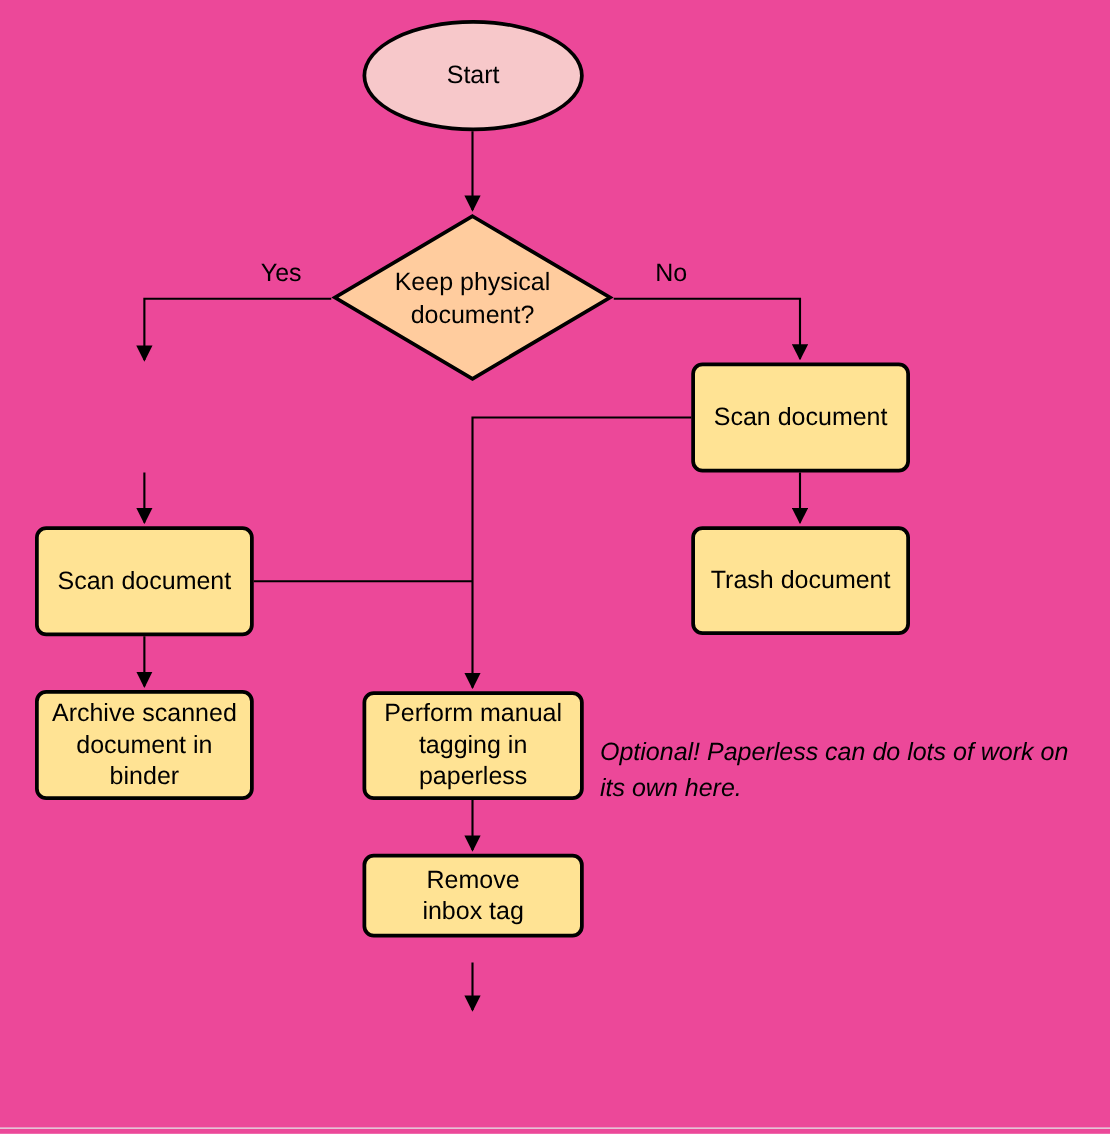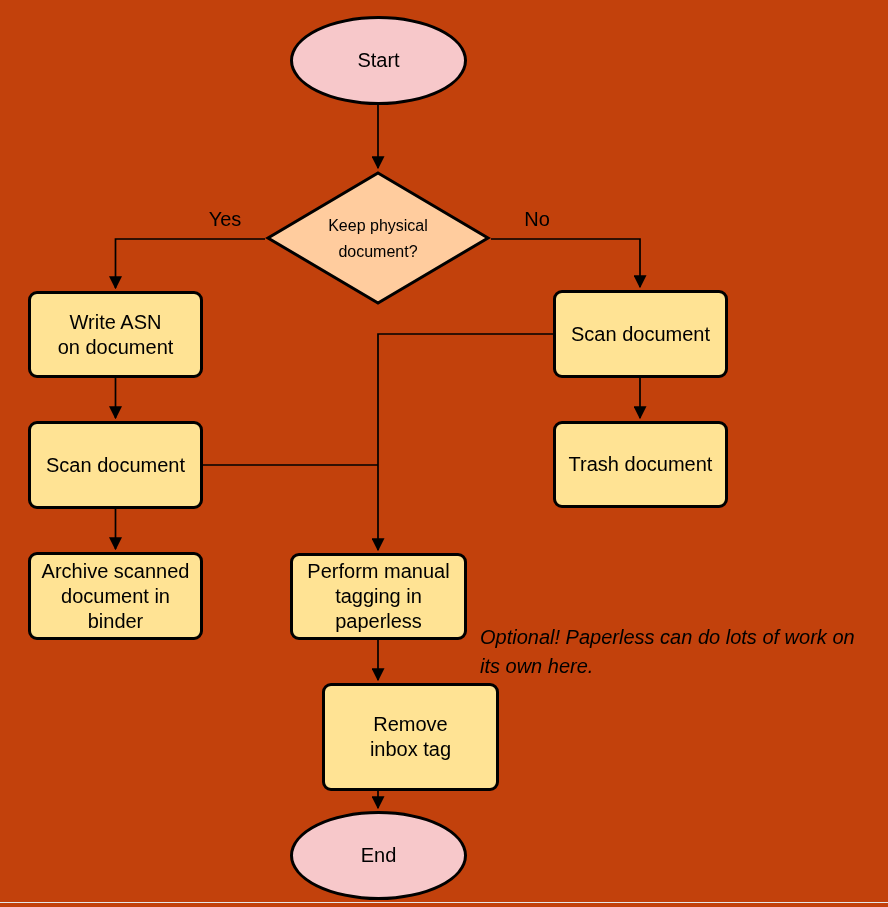--- a/index.html
+++ b/index.html
@@ -5,21 +5,21 @@
   html, body { margin: 0; padding: 0; }
   body {
     font-family: "Liberation Sans", "DejaVu Sans", sans-serif;
     background: #ffffff;
   }
   #canvas {
     position: relative;
     width: 888px;
     height: 907px;
     overflow: hidden;
-    background: #c2410c;
+    background: #ec4899;
   }
   #edges {
     position: absolute;
     left: 0; top: 0;
     z-index: 1;
   }
   .node {
     position: absolute;
     box-sizing: border-box;
     display: flex;
@@ -44,41 +44,40 @@
     position: absolute;
     z-index: 2;
   }
   .diamond-label {
     position: absolute;
     display: flex;
     align-items: center;
     justify-content: center;
     text-align: center;
     white-space: pre-line;
-    font-size: 16px;
+    font-size: 20px;
     line-height: 26px;
     color: #000000;
     z-index: 3;
   }
   .edge-label {
     position: absolute;
     font-size: 20px;
     color: #000000;
     text-align: center;
     z-index: 3;
   }
   .note {
     position: absolute;
     font-size: 20px;
     font-style: italic;
     line-height: 29px;
     color: #000000;
     white-space: pre-line;
     z-index: 3;
-    margin-top: 35px;
   }
   .bottom-edge {
     position: absolute;
     left: 0;
     top: 902px;
     width: 888px;
     height: 1px;
     z-index: 4;
   }
 </style>
@@ -109,36 +108,33 @@
 
   <svg class="diamond-wrap" style="left:265px; top:171px;" width="226" height="134" viewBox="0 0 226 134">
     <polygon points="113,2 223,67 113,132 3,67" stroke="#000000" stroke-width="3" fill="#ffcc9e"></polygon>
   </svg>
   <div class="diamond-label" style="left:278px; top:211px; width:200px; height:56px;">Keep physical
 document?</div>
 
   <div class="edge-label" style="left:200px; top:208px; width:50px;">Yes</div>
   <div class="edge-label" style="left:512px; top:208px; width:50px;">No</div>
 
-  <div class="node process" style="left: 28px; top: 291px; width: 175px; height: 87px; background: rgb(255, 227, 148);">Write ASN
-on document</div>
   <div class="node process" style="left: 28px; top: 421px; width: 175px; height: 88px; background: rgb(255, 227, 148);">Scan document</div>
   <div class="node process" style="left: 28px; top: 552px; width: 175px; height: 88px; background: rgb(255, 227, 148);">Archive scanned
 document in
 binder</div>
 
   <div class="node process" style="left: 553px; top: 290px; width: 175px; height: 88px; background: rgb(255, 227, 148);">Scan document</div>
   <div class="node process" style="left: 553px; top: 421px; width: 175px; height: 87px; background: rgb(255, 227, 148);">Trash document</div>
 
   <div class="node process" style="left: 290px; top: 553px; width: 177px; height: 87px; background: rgb(255, 227, 148);">Perform manual
 tagging in
 paperless</div>
-  <div class="node process" style="left: 290px; top: 683px; width: 177px; height: 108px; background: rgb(255, 227, 148); margin-left: 32px;">Remove
+  <div class="node process" style="left: 290px; top: 683px; width: 177px; height: 67px; background: rgb(255, 227, 148);">Remove
 inbox tag</div>
 
-  <div class="node terminator" style="left: 290px; top: 811px; width: 177px; height: 89px; background: rgb(247, 200, 202);">End</div>
 
   <div class="note" style="left:480px; top:588px; width:402px;">Optional! Paperless can do lots of work on
 its own here.</div>
 
   <div class="bottom-edge" style="background: rgb(228, 231, 234);"></div>
 
 </div>
 
 </body></html>

